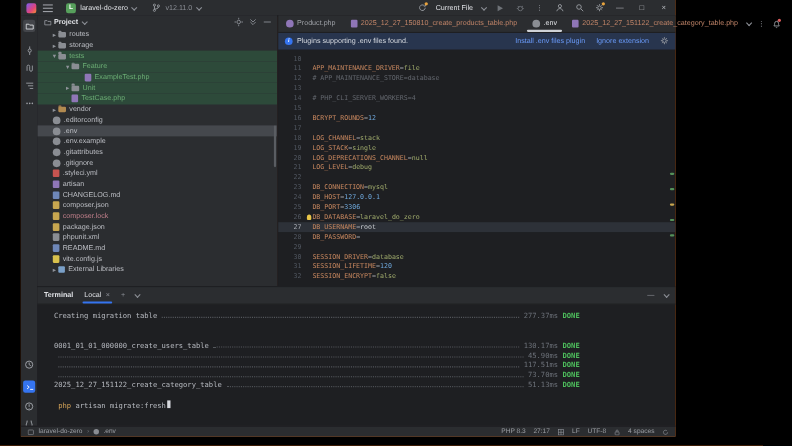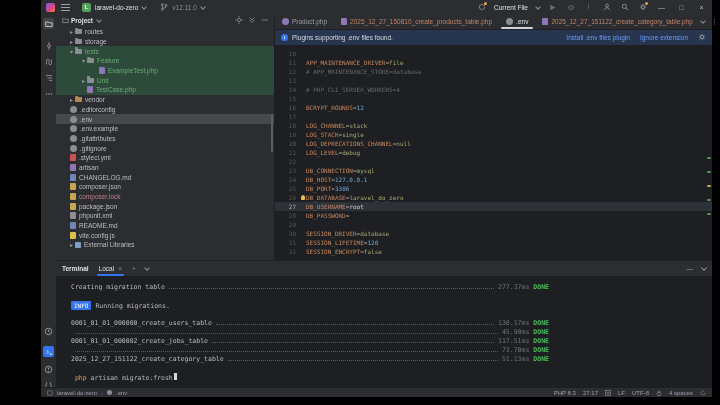--- a/index.html
+++ b/index.html
@@ -1,17 +1,17 @@
 <!DOCTYPE html>
 <html><head>
 <meta charset="utf-8">
 <style>
   html,body{margin:0;padding:0;background:#000;width:720px;height:405px;overflow:hidden;
     font-family:"Liberation Sans",sans-serif;-webkit-font-smoothing:antialiased;}
-  .window{position:absolute;left:41px;top:0;width:671px;height:397px;background:#f97316;font-size:6.5px;color:#bcbec4;}
+  .window{position:absolute;left:19px;top:0;width:595px;height:397px;background:#f97316;font-size:6.5px;color:#bcbec4;}
   
   .titlebar{position:absolute;left:0;top:0;right:0;height:14px;background:#2b2d30;border-bottom:1px solid #1e1f22;display:flex;align-items:center;}
   .logo{width:9px;height:9px;border-radius:2px;margin:0 6px 0 5px;background:linear-gradient(135deg,#7b5cf0,#e0447c 60%,#f58d34);}
   .hamb{width:9px;height:7px;margin-right:12px;display:flex;flex-direction:column;justify-content:space-between;}
   .hamb i{height:1px;background:#9da0a6;}
   .pbadge{width:9px;height:9px;border-radius:2px;background:#57a05c;color:#fff;font-size:6px;font-weight:bold;display:flex;align-items:center;justify-content:center;margin-right:4px;}
   .tb-text{color:#dfe1e5;}
   .dim{color:#8c8f96;}
   .chev{width:5px;height:5px;position:relative;display:inline-block;}
   .chev::before{content:"";position:absolute;left:1px;top:0;width:3px;height:3px;border-right:1px solid #8c8f96;border-bottom:1px solid #8c8f96;transform:rotate(45deg);}
@@ -506,25 +506,24 @@
       <span class="tx">+</span>
       <span class="chev"></span>
       <span class="thead-right">
         <span>—</span>
         <span class="chev"></span>
       </span>
     </div>
     <div class="tbody">
       <div class="tline"><span>Creating migration table</span><span class="dots"></span><span class="ttime">277.37ms</span><span class="tdone">DONE</span></div>
       <div class="tline"></div>
-      <div class="tline"><span class="badge">INFO</span><span>Running migrations.</span></div>
       <div class="tline"></div>
       <div class="tline"><span>0001_01_01_000000_create_users_table</span><span class="dots"></span><span class="ttime">130.17ms</span><span class="tdone">DONE</span></div>
       <div class="tline"><span class="dots"></span><span class="ttime">45.90ms</span><span class="tdone">DONE</span></div>
-      <div class="tline"><span>0001_01_01_000002_create_jobs_table</span><span class="dots"></span><span class="ttime">117.51ms</span><span class="tdone">DONE</span></div>
+      <div class="tline"><span class="dots"></span><span class="ttime">117.51ms</span><span class="tdone">DONE</span></div>
       <div class="tline"><span class="dots"></span><span class="ttime">73.70ms</span><span class="tdone">DONE</span></div>
       <div class="tline"><span>2025_12_27_151122_create_category_table</span><span class="dots"></span><span class="ttime">51.13ms</span><span class="tdone">DONE</span></div>
       <div class="tline"></div>
       <div class="tline"><span> </span><span class="cmd">php</span><span> </span><span>artisan migrate:fresh</span><span class="cursor"></span></div>
     </div>
   </div>
 
   <div class="statusbar">
     <span class="mini">
         <svg width="6" height="6" viewBox="0 0 10 10" fill="none" stroke="#8c8f96">

